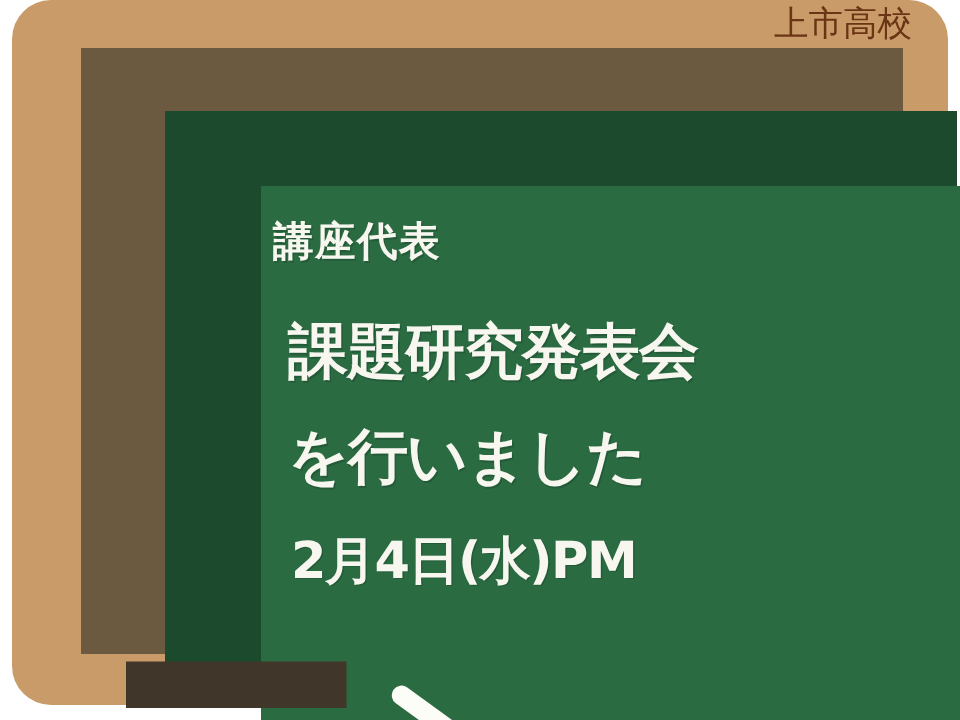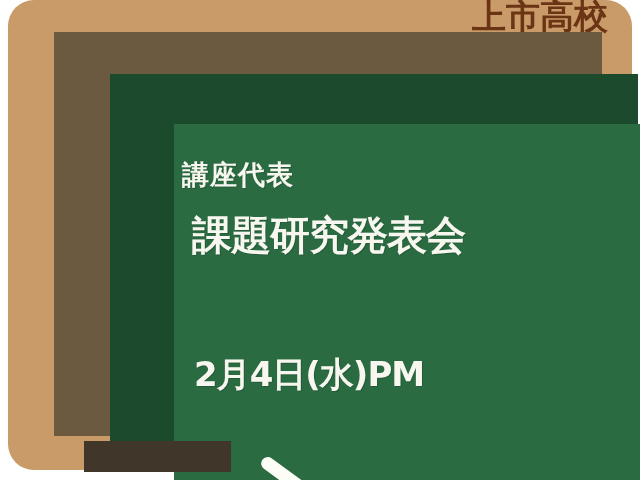--- a/index.html
+++ b/index.html
@@ -63,22 +63,22 @@
     background: #2b6b42;
     box-sizing: border-box;
     overflow: hidden;
   }
 
   
   #school-name {
     position: absolute;
     right: 24px;
     top: 2px;
-    font-size: 34px;
-    font-weight: bold;
+    font-size: 23px;
+    font-weight: normal;
     color: #6b3415;
     letter-spacing: 0px;
     line-height: 28px;
     white-space: nowrap;
   }
 
   
   .chalk {
     color: #f7f7f0;
     font-weight: bold;
@@ -86,21 +86,20 @@
     text-shadow: 1px 1px 0 rgba(20, 60, 35, 0.35);
   }
 
   #eyebrow-text {
     position: absolute;
     left: 8px;
     top: 23px;
     font-size: 27px;
     line-height: 30px;
     letter-spacing: 1px;
-    margin-top: 13px;
   }
 
   #headline {
     position: absolute;
     left: 18px;
     top: 76px;
     font-size: 40px;
     line-height: 70px;
     letter-spacing: -1px;
   }
@@ -156,20 +155,21 @@
 
     <div id="board-frame-inner">
       <div id="board-rim">
 
         <div id="board-surface">
 
           <div id="eyebrow-text" class="chalk">講座代表</div>
 
           <div id="headline" class="chalk">
             <span class="hl-line">課題研究発表会</span>
+            <span class="hl-line">を行いました</span>
           </div>
 
           <div id="detail-lines" class="chalk">
             <span class="detail-line">2月4日(水)PM</span>
           </div>
 
           <div id="chalk-stick"></div>
 
         </div>
       </div>

